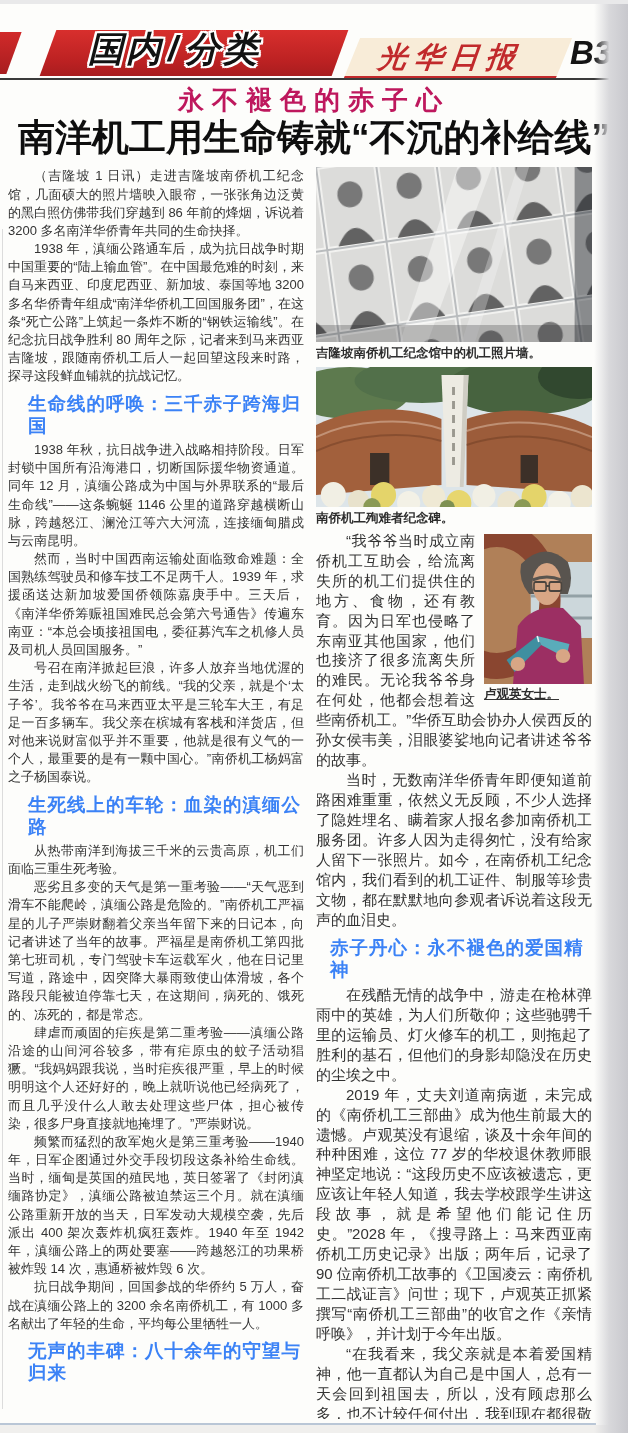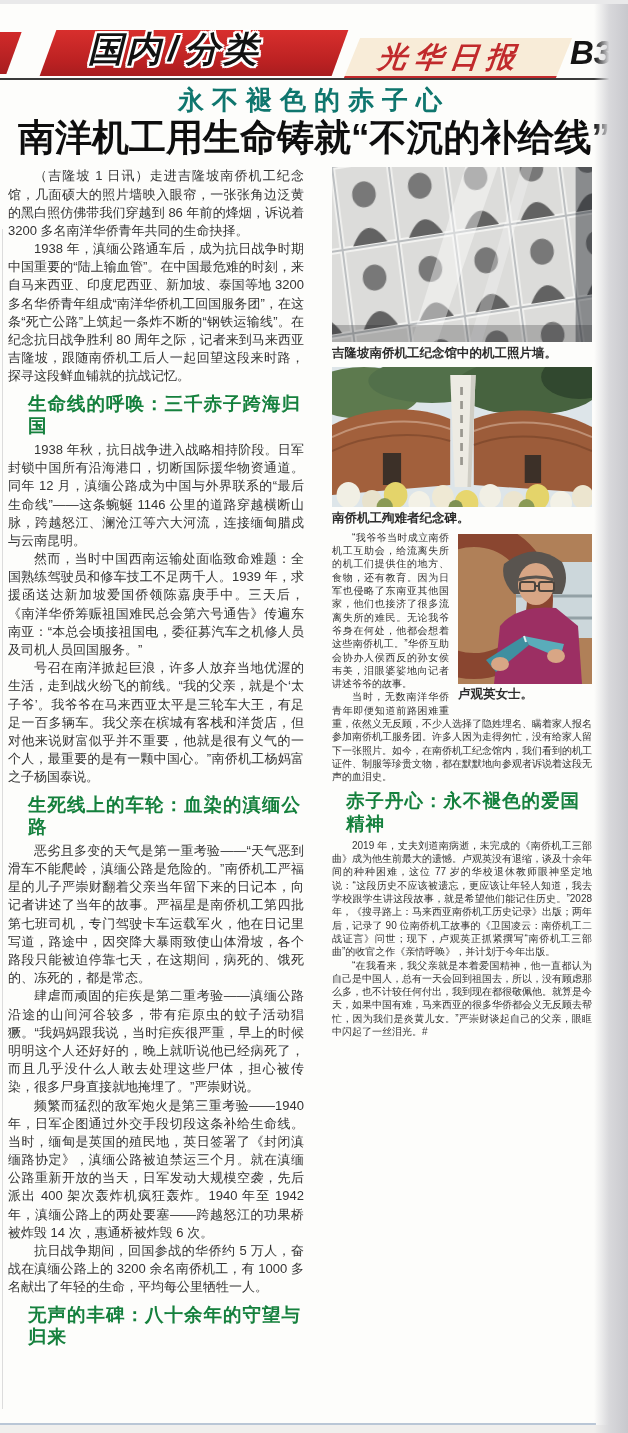--- a/index.html
+++ b/index.html
@@ -42,47 +42,47 @@
     letter-spacing:7px; transform:skewX(-6deg); white-space:nowrap;
   }
   .page-number {
     position:absolute; left:570px; top:30px; font-size:33px; font-weight:900;
     font-style:italic; color:#141414;
   }
   .header-rule { position:absolute; left:0; top:74px; width:100%; height:2px; background:#3a3a3a; }
 
   
   .kicker {
-    text-align:center; font-size:26px; font-weight:600; color:#0f766e;
+    text-align:center; font-size:26px; font-weight:600; color:#be185d;
     letter-spacing:8px; margin:6px 0 0; line-height:1.15;
   }
   .main-headline {
     text-align:center; font-size:37px; font-weight:900; color:#0e0e0e;
     letter-spacing:0px; margin:1px 0 7px; line-height:1.12;
   }
 
   
-  .columns { display:flex; gap:28px; padding:2px 36px 0 8px; height:1252px; overflow:hidden; }
+  .columns { display:flex; gap:12px; padding:2px 36px 0 8px; height:1252px; overflow:hidden; }
   .col-left  { flex:0 0 296px; }
   .col-right { flex:1 1 auto; min-width:0; }
 
   p.body { margin:0; font-size:13px; line-height:1.4; text-align:justify; text-indent:2em; color:#333; }
-  .col-right p.body { font-size:10px; line-height:1.33; }
+  .col-right p.body { font-size:15px; line-height:1.33; }
 
   h3.col-head {
     margin:7px 0 4px; padding-left:20px; font-size:18.5px; font-weight:900;
-    color:#15803d; letter-spacing:1px; line-height:1.2;
+    color:#3b82f6; letter-spacing:1px; line-height:1.2;
   }
   .col-right h3.col-head { padding-left:14px; }
 
   figure { margin:0; }
   figcaption { font-size:12.5px; font-weight:700; color:#2d2d2d; padding:3px 0 5px; line-height:1.3; }
   .photo-frame { display:block; width:100%; }
 
-  .inset { float:right; width:134px; margin:3px 0 2px 9px; }
+  .inset { float:right; width:108px; margin:3px 0 2px 9px;text-decoration:underline; }
   .inset figcaption { padding:2px 0 2px; }
 
   .bottom-rule { position:absolute; left:0; top:1419px; width:596px; height:2px; background:#b9c6d6; }
   .bottom-strip { position:absolute; left:0; top:1421px; width:100%; height:12px; background:#f0efed; }
 </style>
 </head>
 <body>
 
 <div class="page">
 
@@ -104,20 +104,21 @@
     <div class="col-left">
       <p class="body">（吉隆坡 1 日讯）走进吉隆坡南侨机工纪念馆，几面硕大的照片墙映入眼帘，一张张角边泛黄的黑白照仿佛带我们穿越到 86 年前的烽烟，诉说着 3200 多名南洋华侨青年共同的生命抉择。</p>
       <p class="body">1938 年，滇缅公路通车后，成为抗日战争时期中国重要的“陆上输血管”。在中国最危难的时刻，来自马来西亚、印度尼西亚、新加坡、泰国等地 3200 多名华侨青年组成“南洋华侨机工回国服务团”，在这条“死亡公路”上筑起一条炸不断的“钢铁运输线”。在纪念抗日战争胜利 80 周年之际，记者来到马来西亚吉隆坡，跟随南侨机工后人一起回望这段来时路，探寻这段鲜血铺就的抗战记忆。</p>
 
       <h3 class="col-head">生命线的呼唤：三千赤子跨海归国</h3>
       <p class="body">1938 年秋，抗日战争进入战略相持阶段。日军封锁中国所有沿海港口，切断国际援华物资通道。同年 12 月，滇缅公路成为中国与外界联系的“最后生命线”——这条蜿蜒 1146 公里的道路穿越横断山脉，跨越怒江、澜沧江等六大河流，连接缅甸腊戍与云南昆明。</p>
       <p class="body">然而，当时中国西南运输处面临致命难题：全国熟练驾驶员和修车技工不足两千人。1939 年，求援函送达新加坡爱国侨领陈嘉庚手中。三天后，《南洋华侨筹赈祖国难民总会第六号通告》传遍东南亚：“本总会顷接祖国电，委征募汽车之机修人员及司机人员回国服务。”</p>
       <p class="body">号召在南洋掀起巨浪，许多人放弃当地优渥的生活，走到战火纷飞的前线。“我的父亲，就是个‘太子爷’。我爷爷在马来西亚太平是三轮车大王，有足足一百多辆车。我父亲在槟城有客栈和洋货店，但对他来说财富似乎并不重要，他就是很有义气的一个人，最重要的是有一颗中国心。”南侨机工杨妈富之子杨国泰说。</p>
 
       <h3 class="col-head">生死线上的车轮：血染的滇缅公路</h3>
+      <p class="body">从热带南洋到海拔三千米的云贵高原，机工们面临三重生死考验。</p>
       <p class="body">恶劣且多变的天气是第一重考验——“天气恶到滑车不能爬岭，滇缅公路是危险的。”南侨机工严福星的儿子严崇财翻着父亲当年留下来的日记本，向记者讲述了当年的故事。严福星是南侨机工第四批第七班司机，专门驾驶卡车运载军火，他在日记里写道，路途中，因突降大暴雨致使山体滑坡，各个路段只能被迫停靠七天，在这期间，病死的、饿死的、冻死的，都是常态。</p>
       <p class="body">肆虐而顽固的疟疾是第二重考验——滇缅公路沿途的山间河谷较多，带有疟原虫的蚊子活动猖獗。“我妈妈跟我说，当时疟疾很严重，早上的时候明明这个人还好好的，晚上就听说他已经病死了，而且几乎没什么人敢去处理这些尸体，担心被传染，很多尸身直接就地掩埋了。”严崇财说。</p>
       <p class="body">频繁而猛烈的敌军炮火是第三重考验——1940 年，日军企图通过外交手段切段这条补给生命线。当时，缅甸是英国的殖民地，英日签署了《封闭滇缅路协定》，滇缅公路被迫禁运三个月。就在滇缅公路重新开放的当天，日军发动大规模空袭，先后派出 400 架次轰炸机疯狂轰炸。1940 年至 1942 年，滇缅公路上的两处要塞——跨越怒江的功果桥被炸毁 14 次，惠通桥被炸毁 6 次。</p>
       <p class="body">抗日战争期间，回国参战的华侨约 5 万人，奋战在滇缅公路上的 3200 余名南侨机工，有 1000 多名献出了年轻的生命，平均每公里牺牲一人。</p>
 
       <h3 class="col-head">无声的丰碑：八十余年的守望与归来</h3>
 
     </div>
 
     <div class="col-right">
@@ -211,20 +212,21 @@
           <ellipse cx="42" cy="130" rx="9" ry="7" fill="#d8a685"></ellipse>
           <ellipse cx="98" cy="122" rx="9" ry="7" fill="#d8a685"></ellipse>
         </svg>
         <figcaption>卢观英女士。</figcaption>
       </figure>
 
       <p class="body">“我爷爷当时成立南侨机工互助会，给流离失所的机工们提供住的地方、食物，还有教育。因为日军也侵略了东南亚其他国家，他们也接济了很多流离失所的难民。无论我爷爷身在何处，他都会想着这些南侨机工。”华侨互助会协办人侯西反的孙女侯韦美，泪眼婆娑地向记者讲述爷爷的故事。</p>
       <p class="body">当时，无数南洋华侨青年即便知道前路困难重重，依然义无反顾，不少人选择了隐姓埋名、瞒着家人报名参加南侨机工服务团。许多人因为走得匆忙，没有给家人留下一张照片。如今，在南侨机工纪念馆内，我们看到的机工证件、制服等珍贵文物，都在默默地向参观者诉说着这段无声的血泪史。</p>
 
       <h3 class="col-head">赤子丹心：永不褪色的爱国精神</h3>
+      <p class="body">在残酷无情的战争中，游走在枪林弹雨中的英雄，为人们所敬仰；这些驰骋千里的运输员、灯火修车的机工，则拖起了胜利的基石，但他们的身影却隐没在历史的尘埃之中。</p>
       <p class="body">2019 年，丈夫刘道南病逝，未完成的《南侨机工三部曲》成为他生前最大的遗憾。卢观英没有退缩，谈及十余年间的种种困难，这位 77 岁的华校退休教师眼神坚定地说：“这段历史不应该被遗忘，更应该让年轻人知道，我去学校跟学生讲这段故事，就是希望他们能记住历史。”2028 年，《搜寻路上：马来西亚南侨机工历史记录》出版；两年后，记录了 90 位南侨机工故事的《卫国凌云：南侨机工二战证言》问世；现下，卢观英正抓紧撰写“南侨机工三部曲”的收官之作《亲情呼唤》，并计划于今年出版。</p>
       <p class="body">“在我看来，我父亲就是本着爱国精神，他一直都认为自己是中国人，总有一天会回到祖国去，所以，没有顾虑那么多，也不计较任何付出，我到现在都很敬佩他。就算是今天，如果中国有难，马来西亚的很多华侨都会义无反顾去帮忙，因为我们是炎黄儿女。”严崇财谈起自己的父亲，眼眶中闪起了一丝泪光。#</p>
 
     </div>
   </div>
 
   <div class="bottom-rule"></div>
   <div class="bottom-strip"></div>
   <div class="left-edge-line"></div>
   <div class="page-edge-right"></div>

